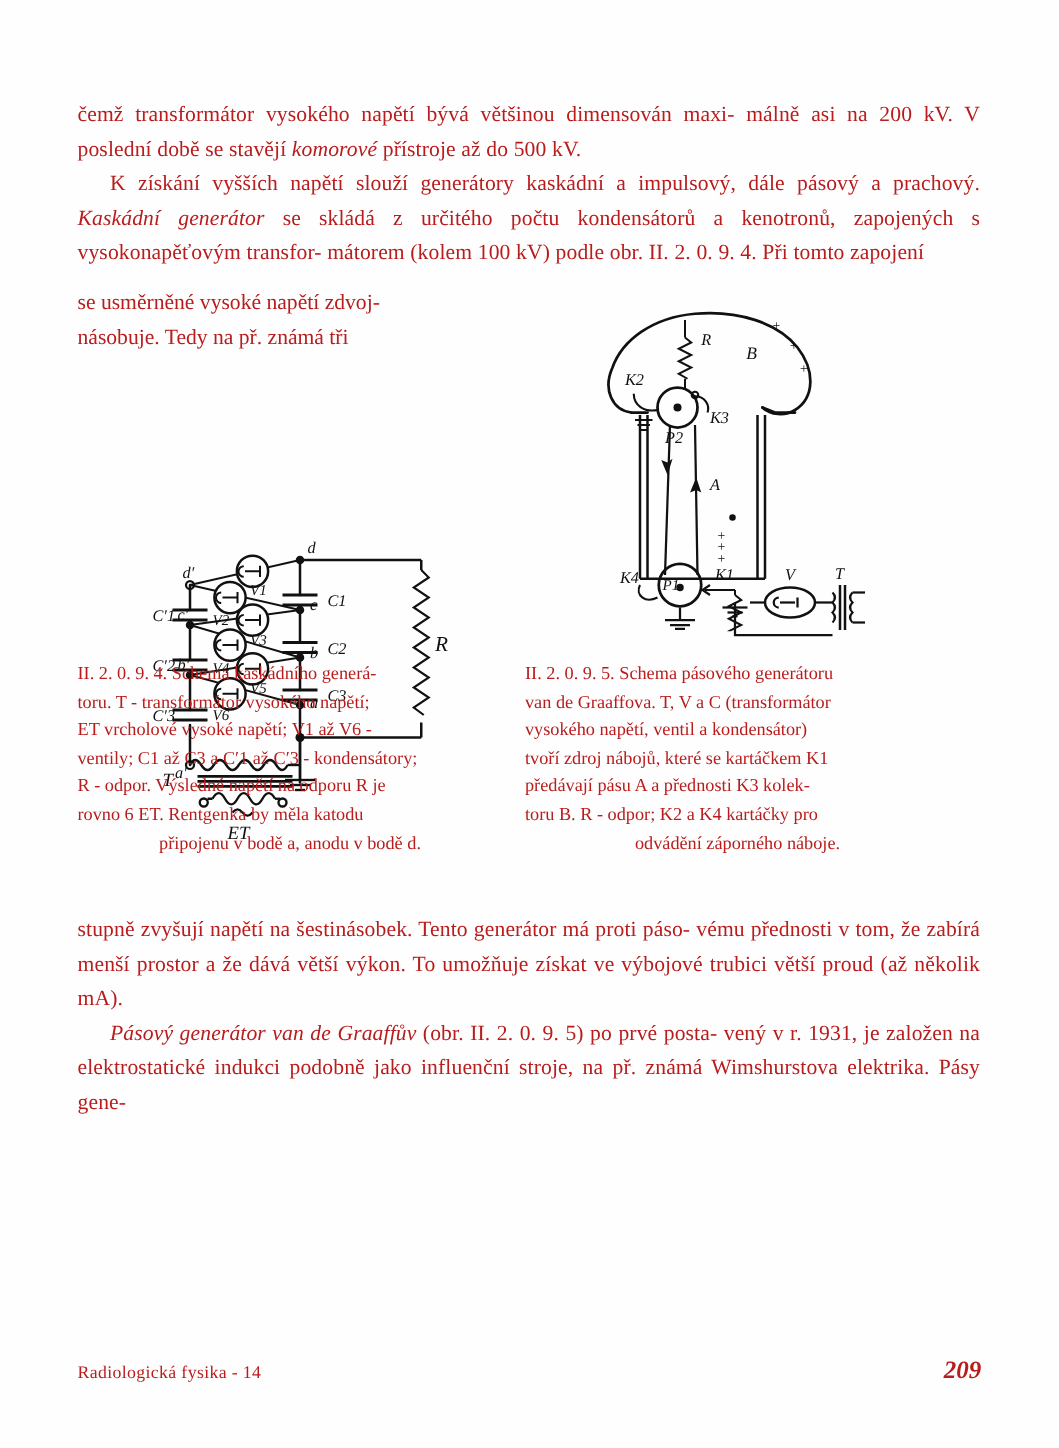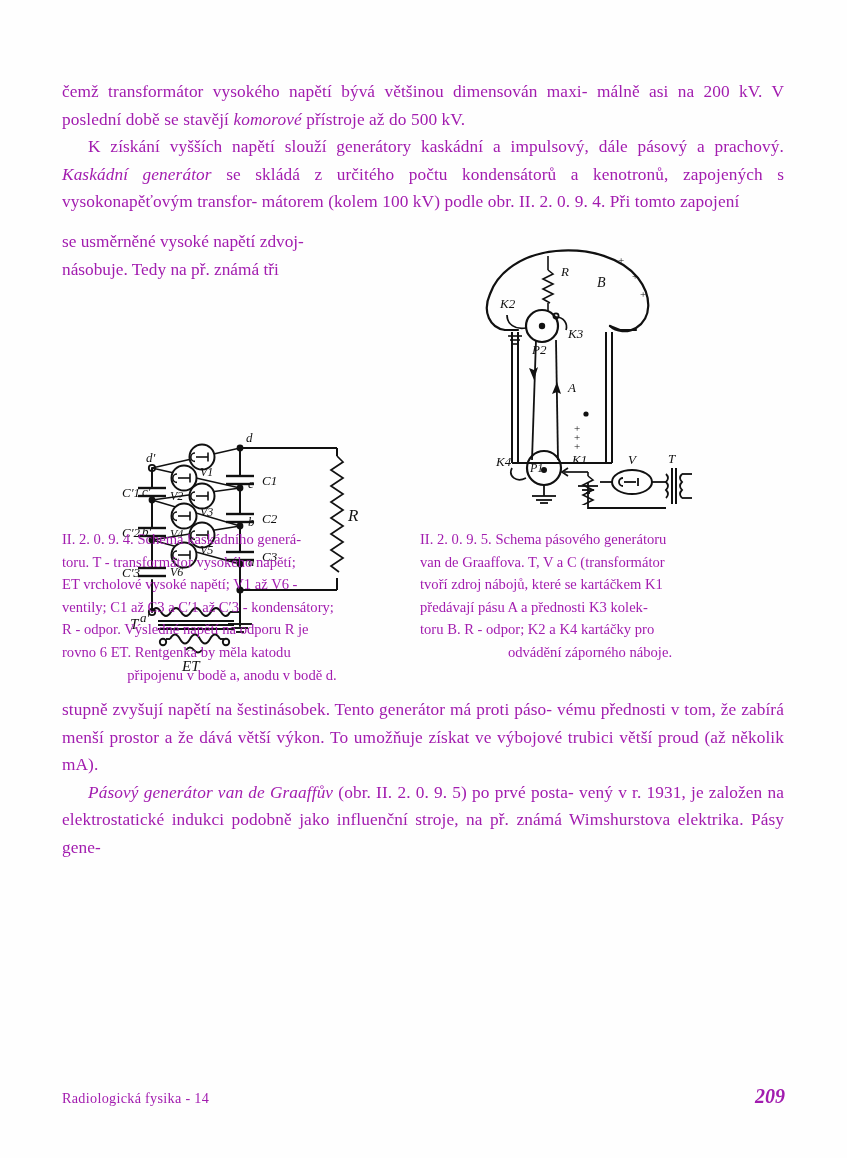--- a/index.html
+++ b/index.html
@@ -6,21 +6,21 @@
     margin: 0;
     padding: 0;
     background: #ffffff;
   }
   .page {
     position: relative;
     width: 847px;
     height: 1158px;
     background: #fefefe;
     font-family: "Liberation Serif", "DejaVu Serif", serif;
-    color: #a21caf;
+    color: #b91c1c;
     overflow: hidden;
   }
   .page-inner {
     position: absolute;
     left: 62px;
     top: 78px;
     width: 722px;
     height: 1010px;
   }
 
@@ -446,28 +446,29 @@
         <p>toru. T - transformátor vysokého napětí;</p>
         <p>ET vrcholové vysoké napětí;  V1  až  V6 -</p>
         <p>ventily; C1 až C3 a C′1 až C′3 - kondensátory;</p>
         <p>R - odpor. Výsledné napětí na odporu R je</p>
         <p>rovno 6 ET. Rentgenka by měla katodu</p>
         <p class="last">připojenu v bodě a, anodu v bodě d.</p>
       </div>
       <div class="caption right">
         <p>II. 2. 0. 9. 5. Schema pásového generátoru</p>
         <p>van de Graaffova. T, V a C (transformátor</p>
+        <p>vysokého  napětí,  ventil  a  kondensátor)</p>
         <p>tvoří zdroj nábojů, které se kartáčkem K1</p>
         <p>předávají pásu A a přednosti K3 kolek-</p>
         <p>toru B.  R - odpor;  K2 a K4  kartáčky pro</p>
         <p class="last">odvádění záporného náboje.</p>
       </div>
     </div>
 
-    <div class="body-block" style="">
+    <div class="body-block" style="margin-top:34px;">
       <p>
         <span>stupně zvyšují napětí na šestinásobek. Tento generátor má proti páso-</span>
         <span>vému přednosti v tom, že zabírá menší prostor a že dává větší výkon.</span>
         <span>To umožňuje získat ve výbojové trubici větší proud (až několik mA).</span>
       </p>
       <p class="indent">
         <span class="it">Pásový generátor van de Graaffův</span><span> (obr. II. 2. 0. 9. 5) po prvé posta-</span>
         <span>vený v r. 1931, je založen na elektrostatické indukci podobně jako</span>
         <span>influenční stroje, na př. známá Wimshurstova elektrika. Pásy gene-</span>
       </p>

